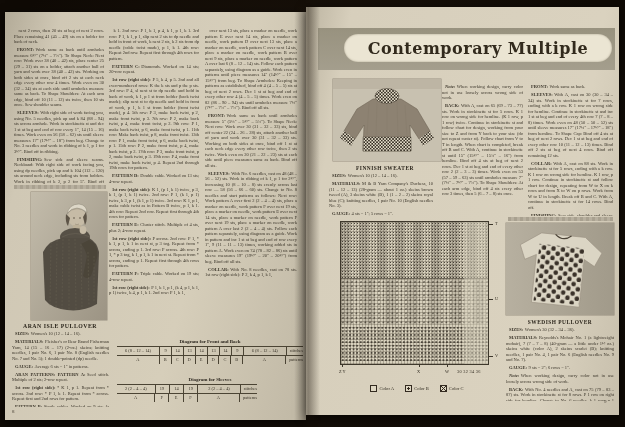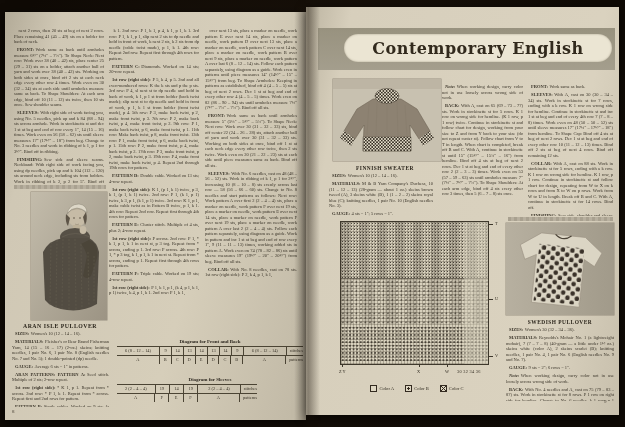--- a/index.html
+++ b/index.html
@@ -194,21 +194,21 @@
         <span class="dc" style="width:42px">A</span>
         <span class="dsuf">patterns</span>
       </div>
     </div>
   </div>
 
   <div class="page" id="right-page">
 
     <div class="hdr-band">
       <div class="hdr-pill">
-        <span class="hdr-title">Contemporary English</span>
+        <span class="hdr-title">Contemporary Multiple</span>
       </div>
     </div>
 
     <div class="photo" style="left:27px;top:72px;width:108px;height:82px">
       <svg viewBox="0 0 108 82" width="108" height="82">
         <defs>
           <pattern id="chk" width="3.2" height="3.2" patternUnits="userSpaceOnUse">
             <rect width="3.2" height="3.2" fill="#e9e2cf"></rect>
             <rect width="1.6" height="1.6" fill="#332c22"></rect>
             <rect x="1.6" y="1.6" width="1.6" height="1.6" fill="#332c22"></rect>

